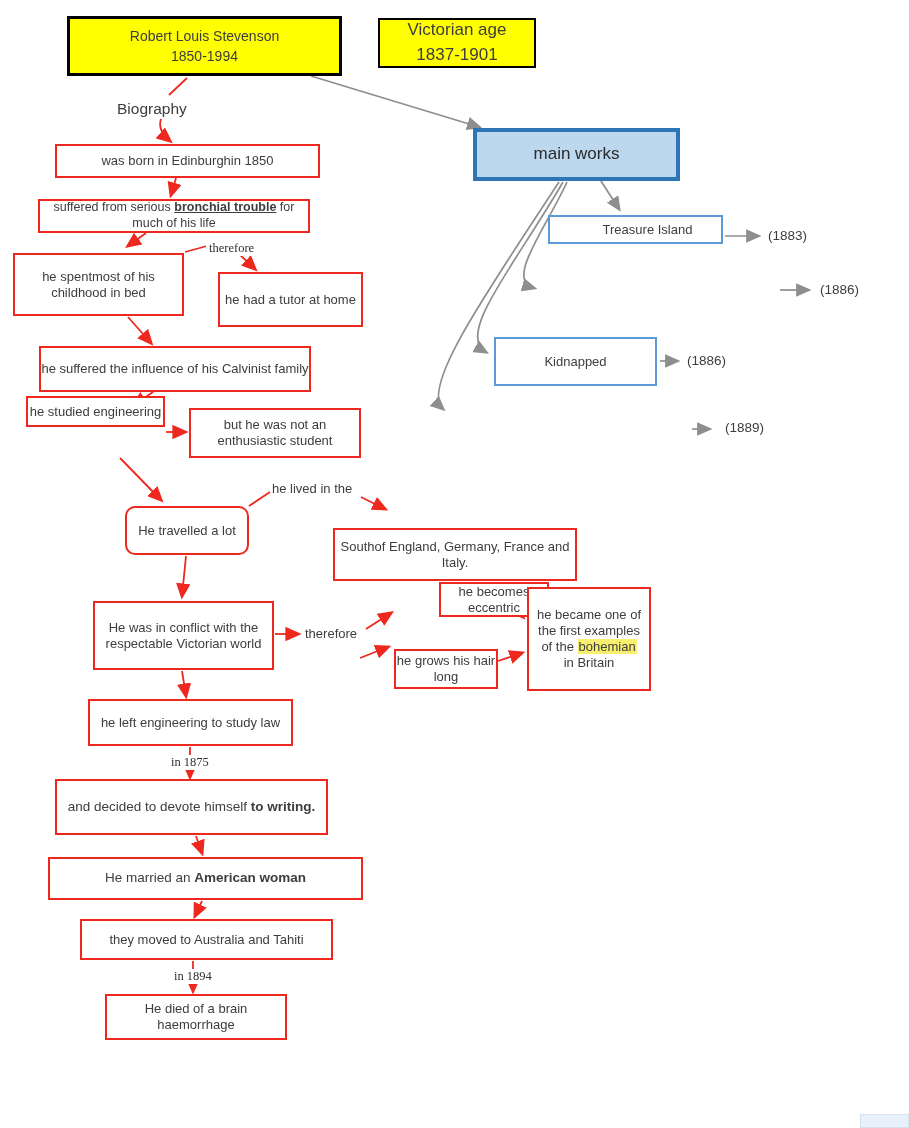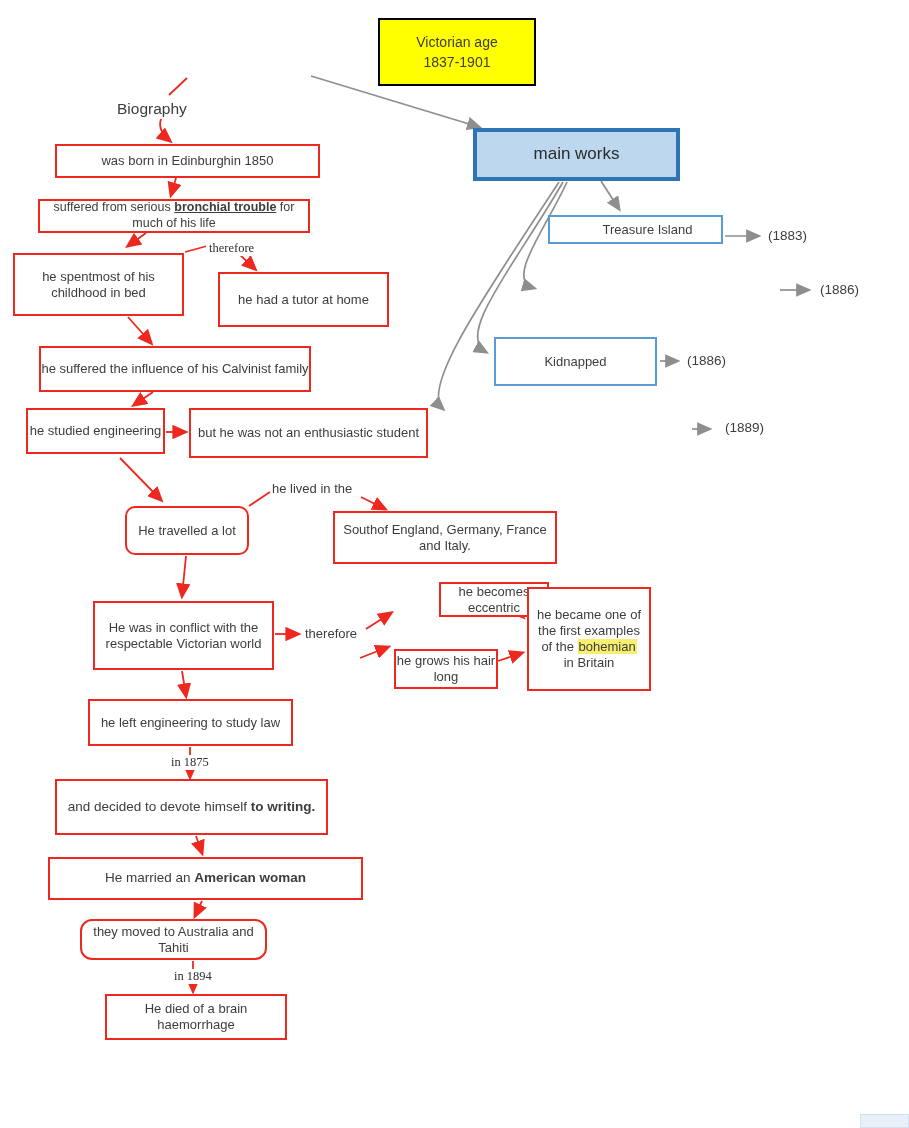--- a/index.html
+++ b/index.html
@@ -80,64 +80,68 @@
     <path class="gl" d="M601,181 L619,209" marker-end="url(#ga)"></path>
     <path class="gl" d="M567,182 C545,230 505,280 534,288" marker-end="url(#ga)"></path>
     <path class="gl" d="M563,182 C515,265 455,335 486,352" marker-end="url(#ga)"></path>
     <path class="gl" d="M559,182 C485,295 420,388 443,409" marker-end="url(#ga)"></path>
     <path class="gl" d="M725,236 L758,236" marker-end="url(#ga)"></path>
     <path class="gl" d="M780,290 L808,290" marker-end="url(#ga)"></path>
     <path class="gl" d="M660,361 L677,361" marker-end="url(#ga)"></path>
     <path class="gl" d="M692,429 L709,429" marker-end="url(#ga)"></path>
   </svg>
 
-  <div class="node yellow-node thin-black" style="left:378px;top:18px;width:158px;height:68px;font-size:14px;">
+  <div class="node yellow-node thick-black" style="left:67px;top:16px;width:275px;height:60px;font-size:14px;">
+    <div>Robert Louis Stevenson</div>
+    <div>1850-1994</div>
+  </div>
+  <div class="node yellow-node thin-black" style="left:378px;top:18px;width:158px;height:50px;font-size:17px;">
     <div>Victorian age</div>
     <div>1837-1901</div>
   </div>
 
   <div class="floating" style="left:117px;top:100px;font-size:15.5px;">Biography</div>
 
   <div class="node red-node" style="left:43px;top:144px;width:265px;height:34px;margin-left:12px;">
     <span>was born in Edinburghin 1850</span>
   </div>
 
   <div class="node red-node" style="left:38px;top:199px;width:272px;height:34px;font-size:12.5px;line-height:1.25;">
     <span><span>suffered from serious </span><span class="bu">bronchial trouble</span><span> for much of his life</span></span>
   </div>
 
   <div class="serif-label" style="left:206px;top:241px;">therefore</div>
 
   <div class="node red-node" style="left:13px;top:253px;width:171px;height:63px;">
     <span>he spentmost of his childhood in bed</span>
   </div>
 
-  <div class="node red-node" style="left:218px;top:272px;width:171px;height:55px;">
+  <div class="node red-node" style="left:218px;top:272px;width:145px;height:55px;">
     <span>he had a tutor at home</span>
   </div>
 
   <div class="node red-node" style="left:39px;top:346px;width:272px;height:46px;">
     <span>he suffered the influence of his Calvinist family</span>
   </div>
 
-  <div class="node red-node" style="left:26px;top:408px;width:139px;height:46px;">
+  <div class="node red-node" style="left:26px;top:396px;width:139px;height:31px;">
     <span>he studied engineering</span>
   </div>
 
-  <div class="node red-node" style="left:189px;top:408px;width:239px;height:50px;">
+  <div class="node red-node" style="left:189px;top:408px;width:172px;height:50px;">
     <span>but he was not an enthusiastic student</span>
   </div>
 
   <div class="floating" style="left:272px;top:481px;">he lived in the</div>
 
   <div class="node red-node" style="left:125px;top:506px;width:124px;height:49px;border-radius:10px;">
     <span>He travelled a lot</span>
   </div>
 
-  <div class="node red-node" style="left:333px;top:511px;width:224px;height:53px;">
+  <div class="node red-node" style="left:333px;top:528px;width:244px;height:53px;">
     <span>Southof England, Germany, France and Italy.</span>
   </div>
 
   <div class="node red-node" style="left:93px;top:601px;width:181px;height:69px;">
     <span>He was in conflict with the respectable Victorian world</span>
   </div>
 
   <div class="floating" style="left:305px;top:626px;">therefore</div>
 
   <div class="node red-node" style="left:396px;top:582px;width:110px;height:35px;margin-left:43px;">
@@ -159,21 +163,21 @@
   <div class="serif-label" style="left:168px;top:755px;">in 1875</div>
 
   <div class="node red-node" style="left:55px;top:779px;width:273px;height:56px;font-size:13.5px;">
     <span><span>and decided to devote himself </span><span class="b">to writing.</span></span>
   </div>
 
   <div class="node red-node" style="left:48px;top:857px;width:315px;height:43px;font-size:13.5px;">
     <span><span>He married an </span><span class="b">American woman</span></span>
   </div>
 
-  <div class="node red-node" style="left:80px;top:919px;width:187px;height:41px;border-radius:12px;">
+  <div class="node red-node" style="left:80px;top:919px;width:253px;height:41px;">
     <span>they moved to Australia and Tahiti</span>
   </div>
 
   <div class="serif-label" style="left:171px;top:969px;">in 1894</div>
 
   <div class="node red-node" style="left:105px;top:994px;width:182px;height:46px;">
     <span>He died of a brain haemorrhage</span>
   </div>
 
   <div class="node works-head" style="left:473px;top:128px;width:207px;height:53px;">

